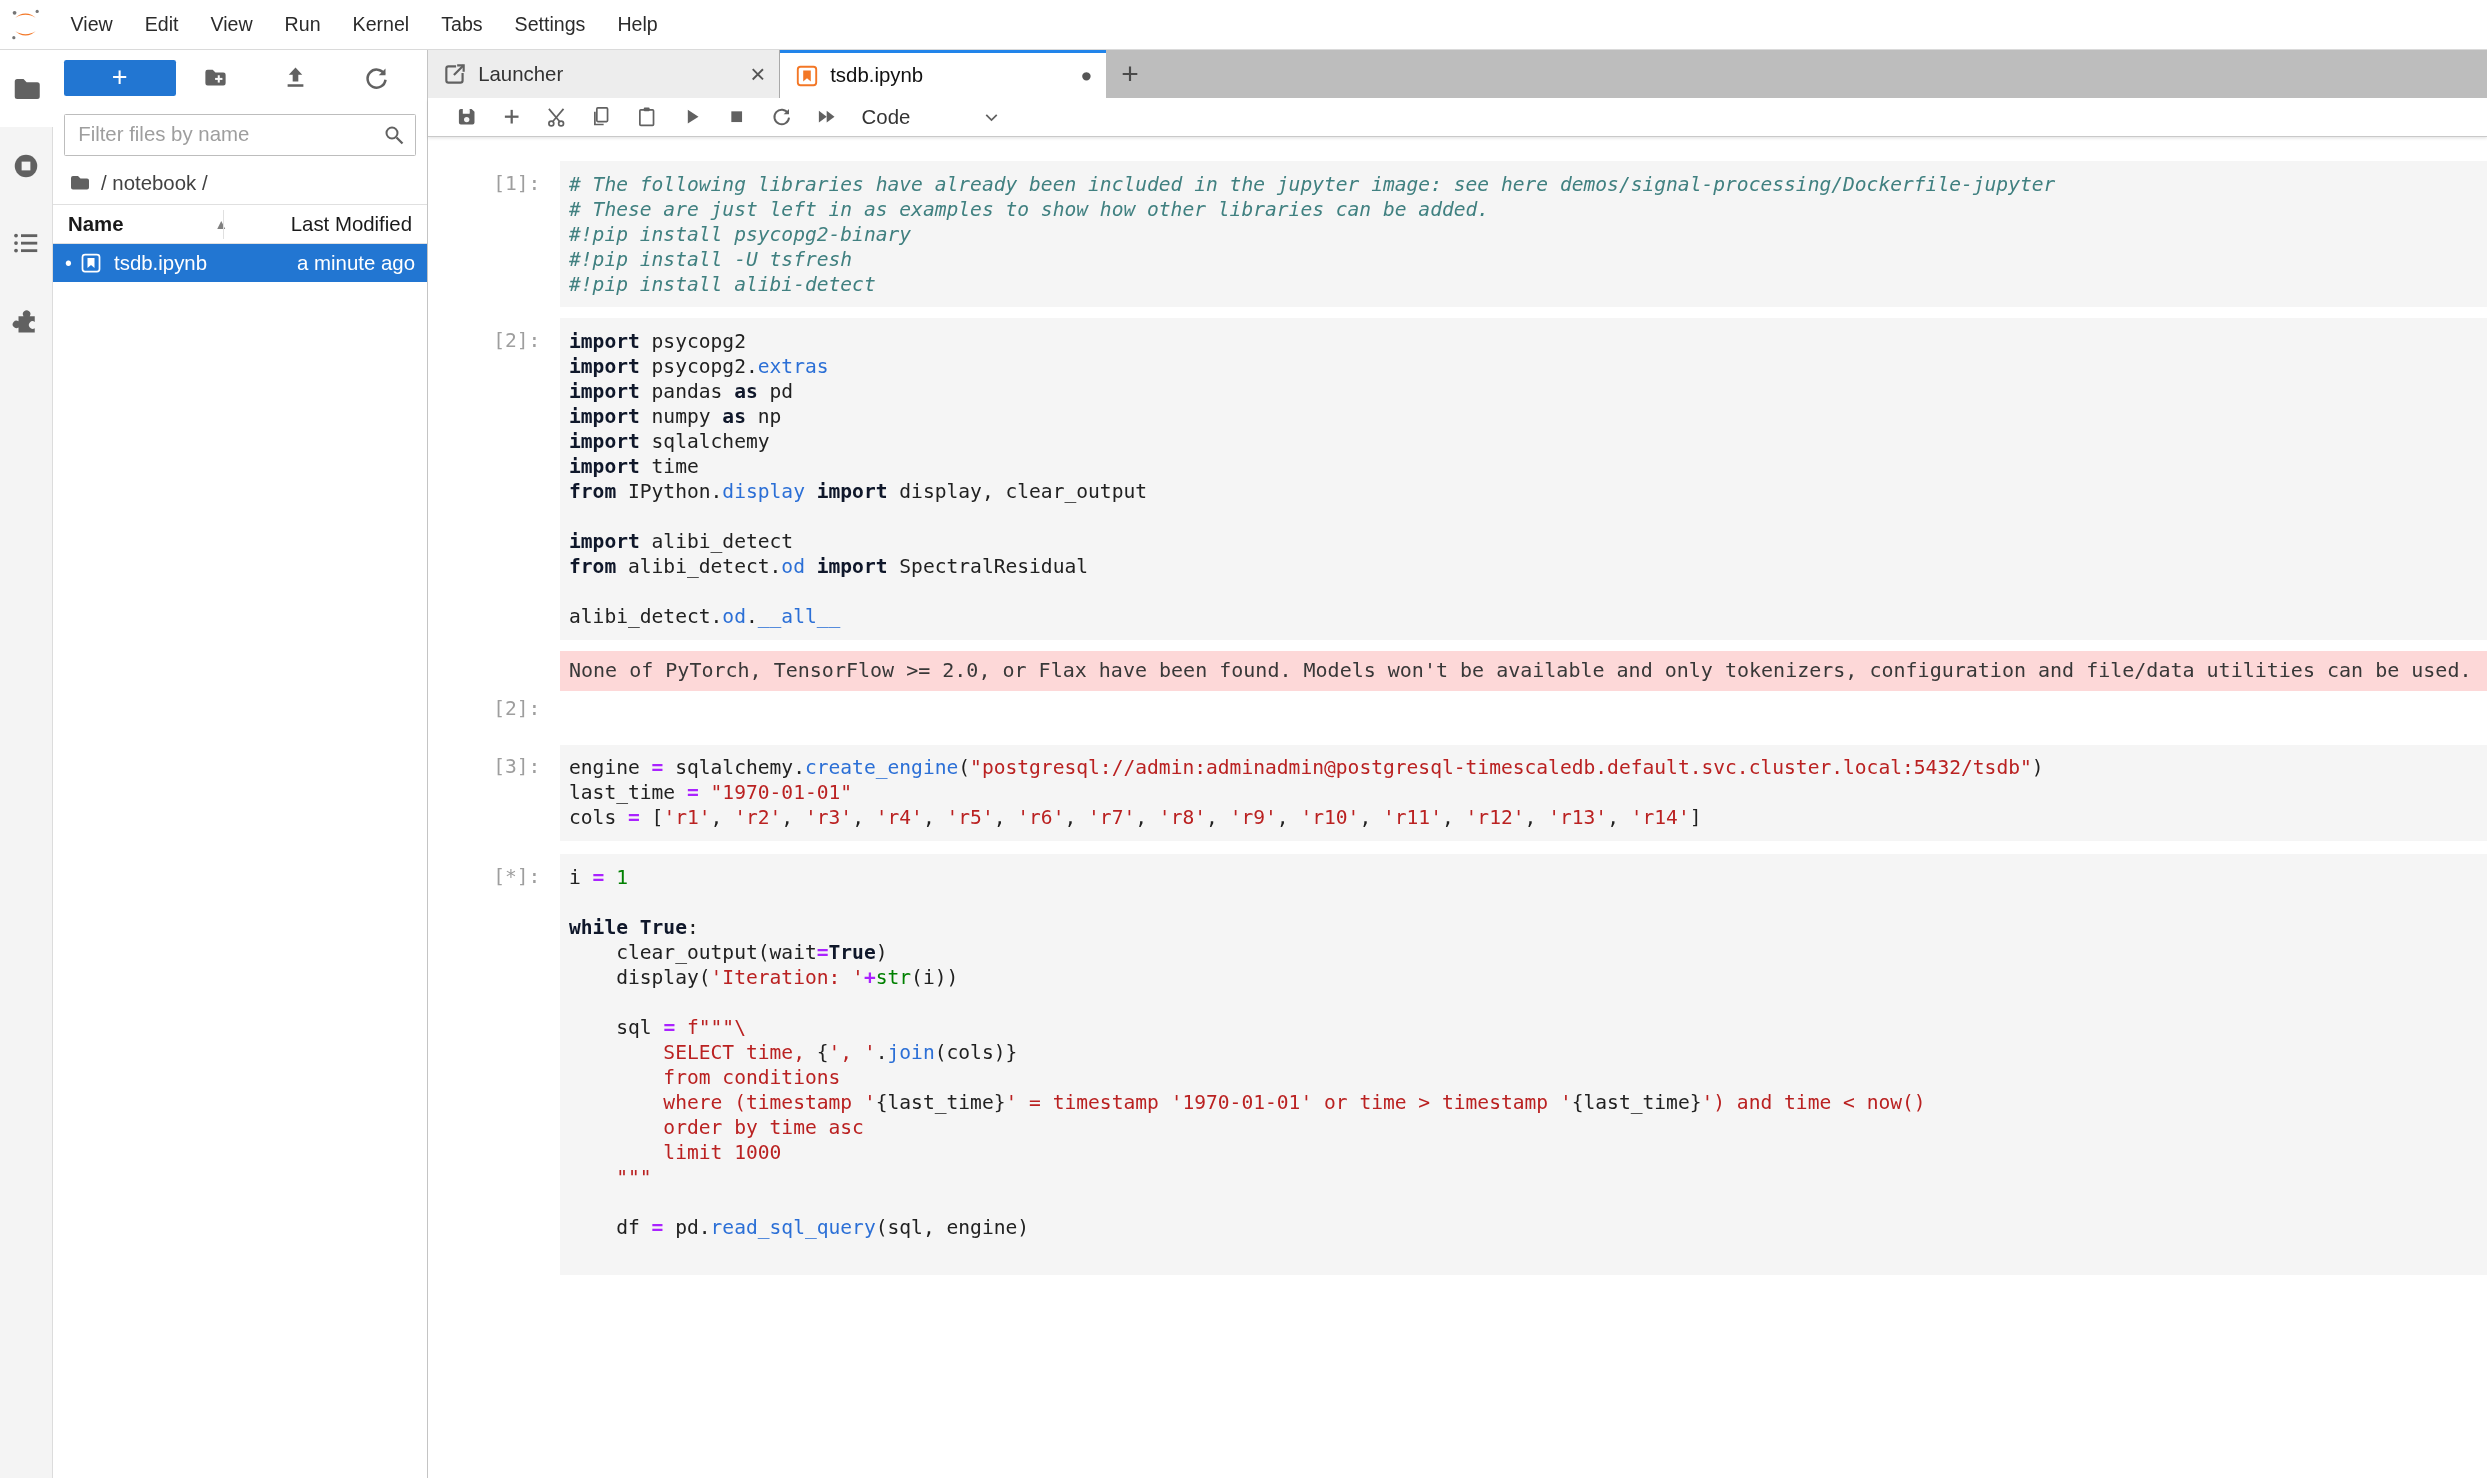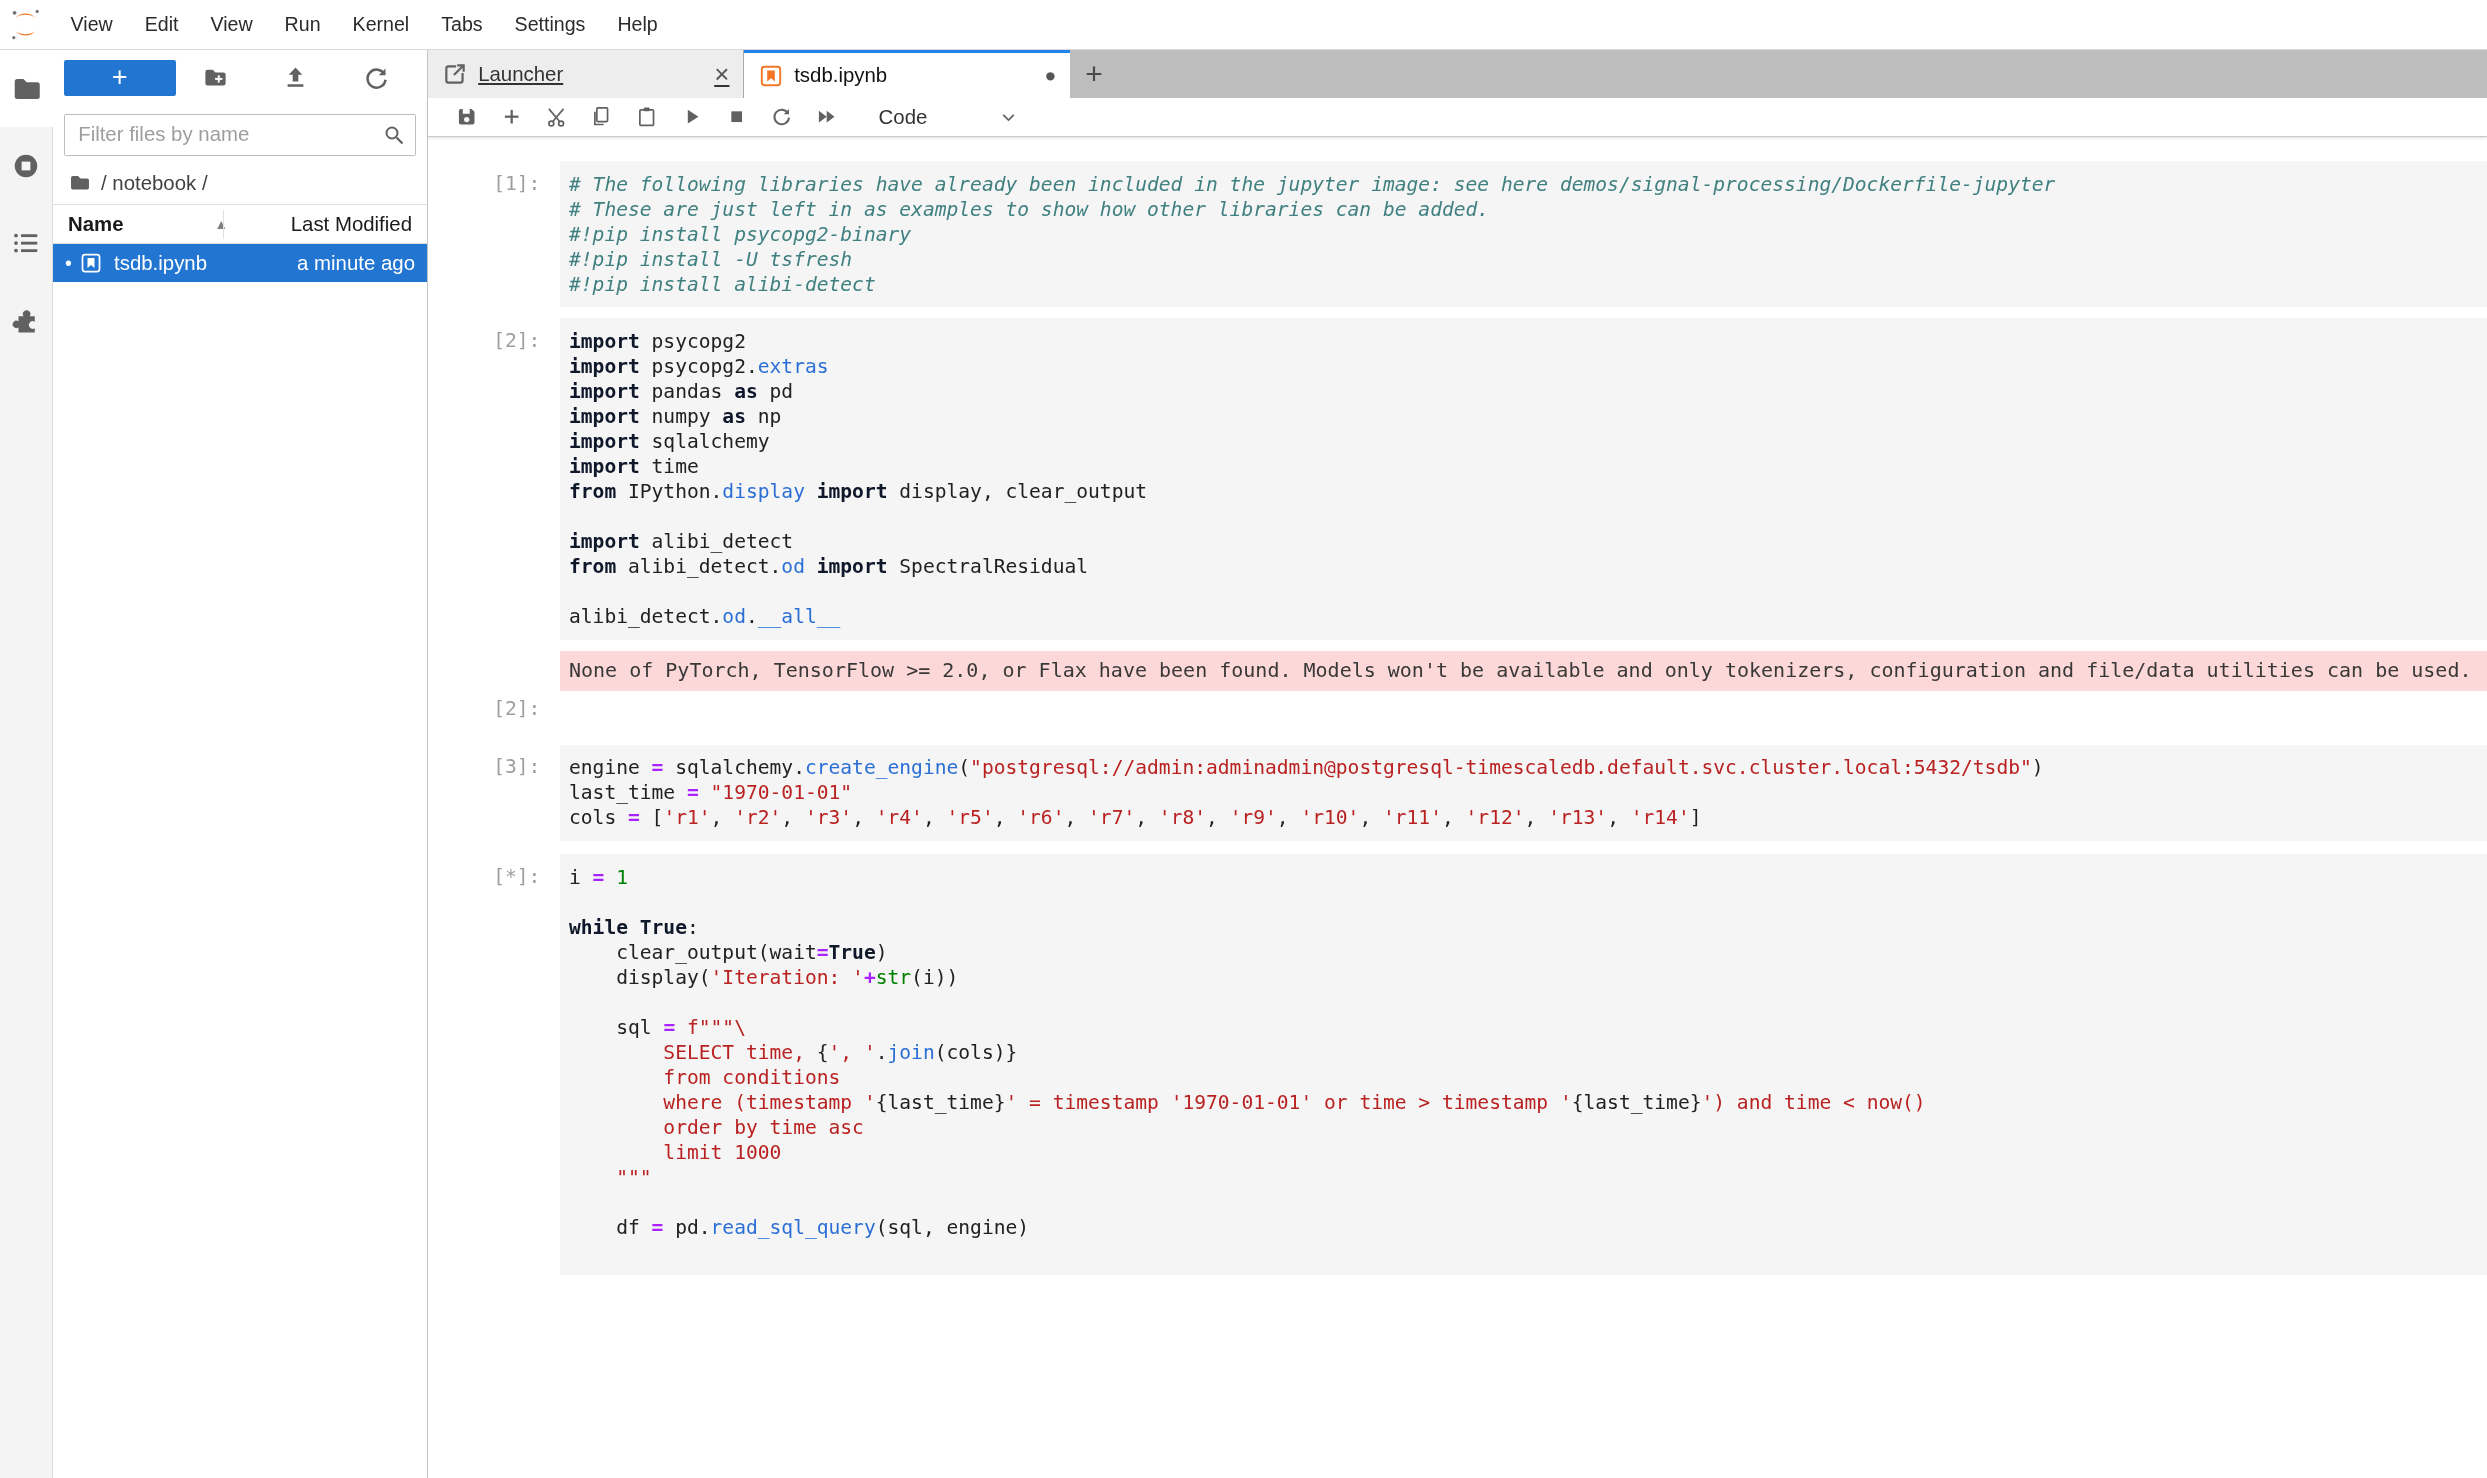--- a/index.html
+++ b/index.html
@@ -51,35 +51,35 @@
   .file-bullet { font-size: 19.6px; margin: 0 7.6px 0 3px; }
   .file-row svg { width: 24px; height: 24px; }
   .file-name { margin-left: 10.6px; }
   .file-time { margin-left: auto; }
 
   
   .main { flex: 1; min-width: 0; display: flex; flex-direction: column; background: #fff; }
   .tabbar { height: 48px; flex: none; background: #bdbdbd; display: flex; }
   .tab { display: flex; align-items: center; padding: 0 13.6px; font-size: 20.4px; }
   .tab svg { width: 26px; height: 26px; }
-  .tab-launcher { width: 316px; background: #ededed; border-right: 0.8px solid #a9a9a9; color: #333; text-decoration: underline; }
+  .tab-launcher { width: 352px; background: #ededed; border-right: 0.8px solid #a9a9a9; color: #333; }
   .tab-launcher .tab-label { margin-left: 10.6px; }
   .tab-close { margin-left: auto; font-size: 26px; color: #555; }
   .tab-active { width: 326px; background: #fff; border-top: 3.8px solid #2184ea; color: #111; }
   .tab-active .tab-label { margin-left: 10.6px; }
   .dirty-dot { margin-left: auto; font-size: 19.6px; color: #555; }
   .newtab-btn { width: 48px; display: flex; align-items: center; justify-content: center;
     font-size: 30px; color: #4a4a4a; }
 
   .nbtoolbar { height: 39px; flex: none; background: #fff; display: flex; align-items: center;
     padding-left: 16.6px; border-bottom: 1.5px solid #c9c9c9; box-shadow: 0 1.5px 3px rgba(0,0,0,.10);
     position: relative; z-index: 2; }
   .tbtn { width: 45px; height: 38px; display: flex; align-items: center; justify-content: center; }
   .tbtn svg { width: 23.4px; height: 23.4px; }
-  .celltype { margin-left: 29px; font-size: 20.4px; color: #333; }
+  .celltype { margin-left: 12px; font-size: 20.4px; color: #333; }
   .celltype-chev { margin-left: 59px; }
   .celltype-chev svg { width: 21px; height: 21px; }
 
   
   .content { flex: 1; overflow: hidden; padding-top: 24px; background: #fff; }
   .cellrow, .outrow { display: flex; }
   .prompt { width: 132px; flex: none; text-align: right; padding-right: 19.6px; padding-top: 10.6px;
     font-family: "DejaVu Sans Mono", monospace; font-size: 19.6px; color: #9e9e9e; }
   .outrow .prompt { padding-top: 0; }
   .editor { flex: 1; min-width: 0; background: #f5f5f5; padding: 10.6px 0 10.6px 9px; }

